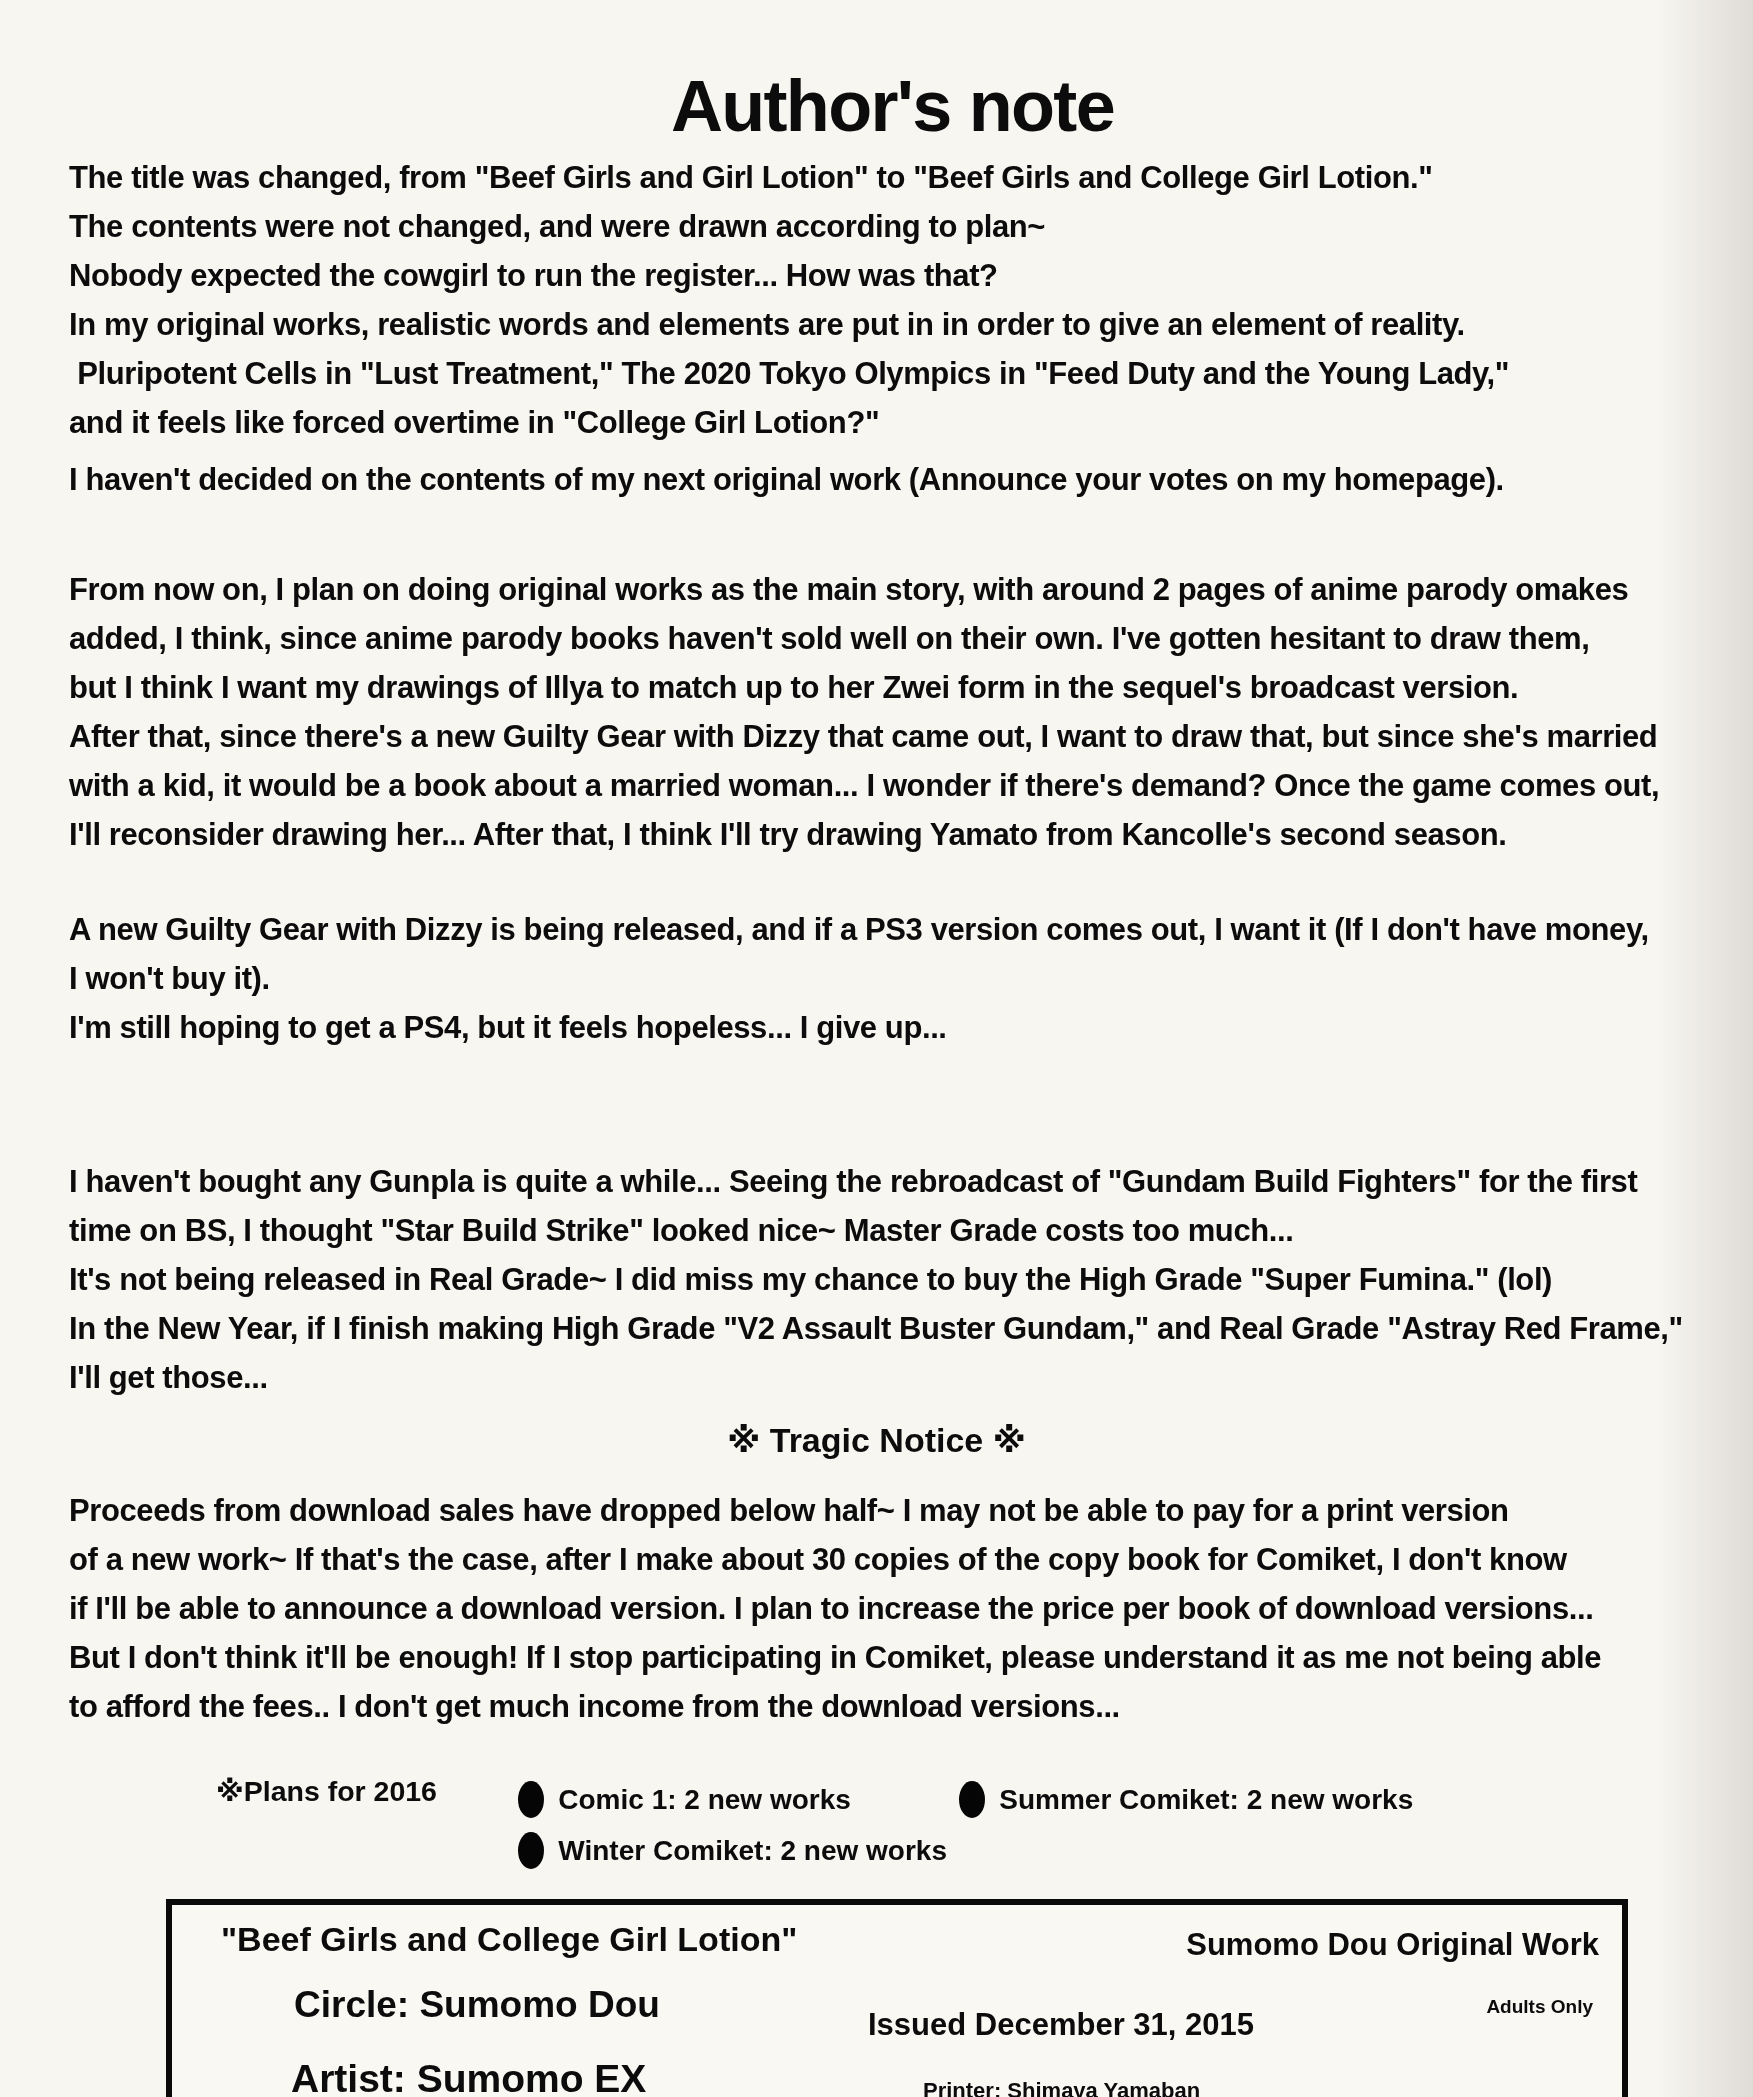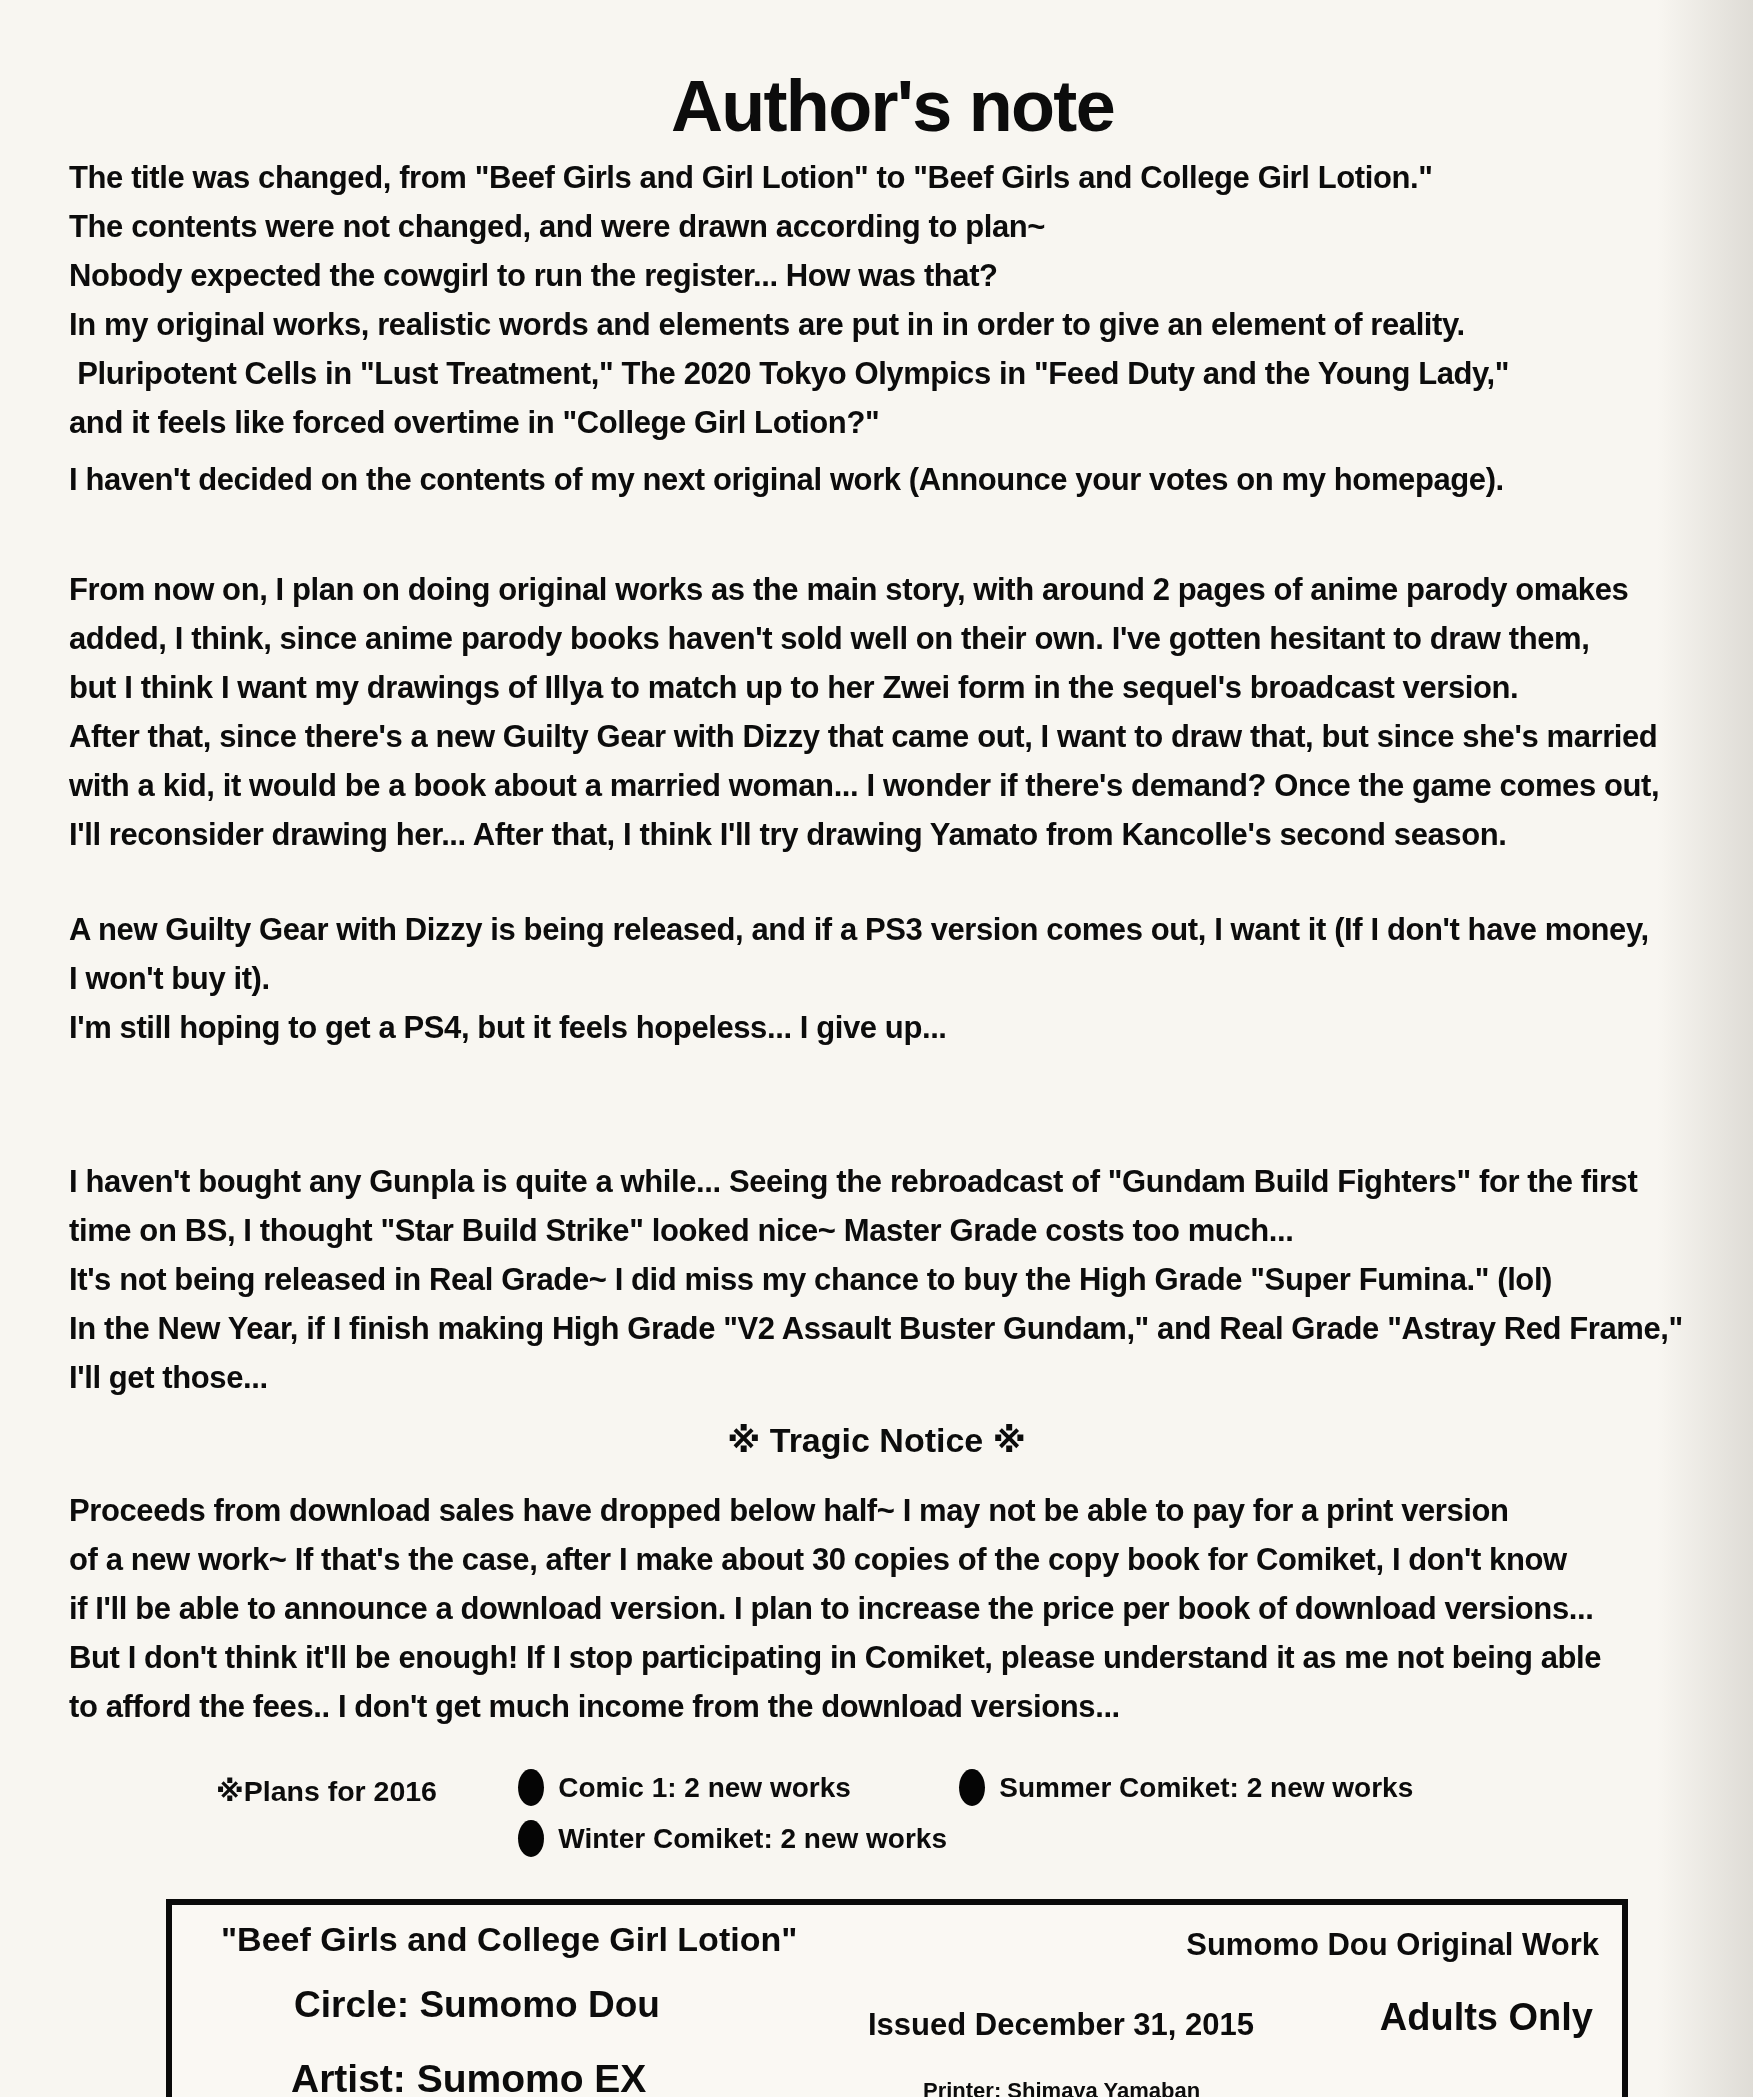--- a/index.html
+++ b/index.html
@@ -31,39 +31,39 @@
   .p4 {top:1157px;}
   .p5 {top:1486px;}
   .notice-heading{
     position:absolute;top:1420px;left:0;width:100%;
     text-align:center;font-size:34px;letter-spacing:0;
   }
   .plans-row{position:absolute;left:0;width:100%;height:50px;}
   .plans-row1{top:1769px;}
   .plans-row2{top:1820px;}
   .plans-label{position:absolute;left:216px;top:5.9px;font-size:28.5px;}
-  .plan-item{position:absolute;top:0;display:flex;align-items:center;font-size:28px;}
+  .plan-item{position:absolute;top:12px;display:flex;align-items:center;font-size:28px;}
   .plan-item .txt{white-space:pre;}
   .plan-1{left:518px;}
   .plan-2{left:959px;}
   .plan-3{left:518px;}
   .dot{
     display:inline-block;width:26px;height:37px;background:#050505;
     border-radius:50%;margin-right:14.3px;flex:0 0 auto;
   }
   .info-box{
     position:absolute;left:166px;top:1899px;width:1462px;height:399px;
     border:6.7px solid #0a0a0a;background:#faf8f3;box-sizing:border-box;
   }
   .info-box .abs{position:absolute;white-space:pre;}
   .box-title{left:49px;top:15px;font-size:34px;}
   .box-originalwork{right:23px;top:22px;font-size:31px;}
   .box-circle{left:122px;top:79px;font-size:37px;}
   .box-issued{left:652px;top:102px;font-size:31px;margin-left:44px;}
-  .box-adults{right:29px;top:91px;font-size:38px;}
+  .box-adults{right:29px;top:91px;font-size:19px;}
   .box-artist{left:119px;top:152px;font-size:39px;}
   .box-printer{left:751px;top:173px;font-size:22px;}
 </style>
 </head>
 <body>
 
 <div class="page">
   <div class="scan-band-right"></div>
 
   <h1 class="title">Author's note</h1>

